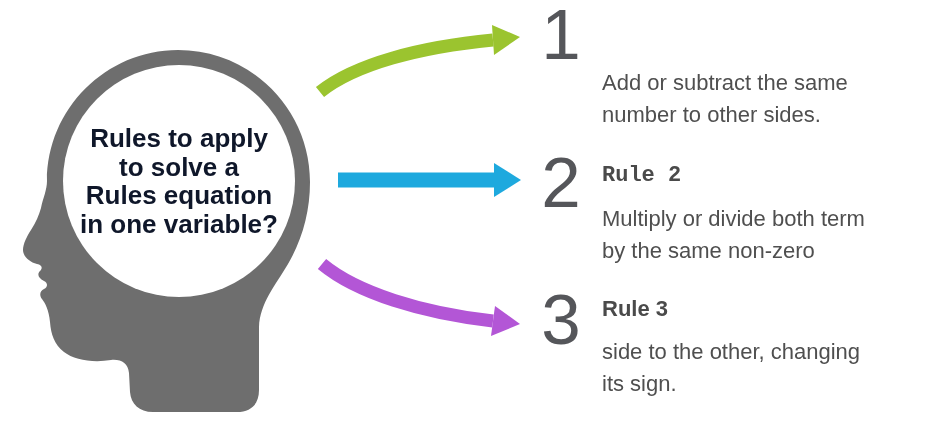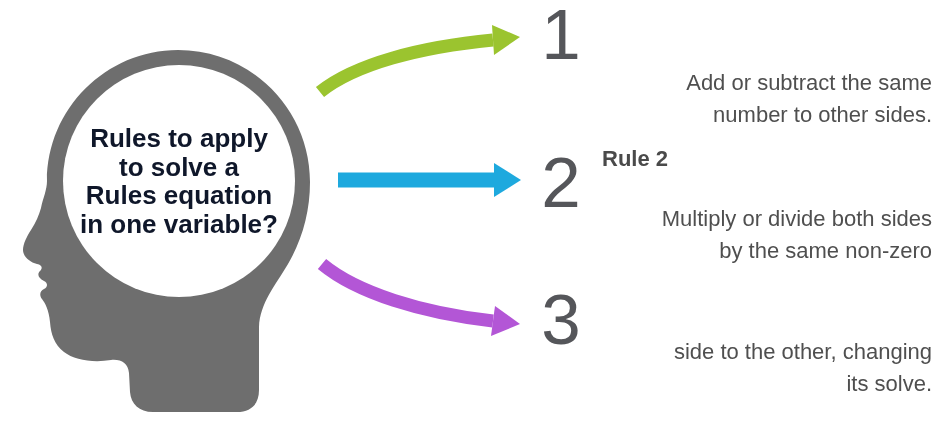--- a/index.html
+++ b/index.html
@@ -42,33 +42,33 @@
 
   .rule-title {
     position: absolute;
     left: 602px;
     font-size: 22px;
     line-height: 26px;
     font-weight: bold;
     color: #4a4a4a;
   }
   #title-1 { top: 24px; }
-  #title-2 { top: 146px; }
+  #title-2 { top: 163px; font-family: Liberation Mono, monospace; }
   #title-3 { top: 296px; }
 
   .rule-desc {
     position: absolute;
     left: 602px;
     width: 330px;
     font-size: 22px;
     line-height: 32px;
     font-weight: normal;
     color: #4f4f4f;
   }
-  .rule-desc span { display: block; text-align: right; }
+  .rule-desc span { display: block; }
   #desc-1 { top: 67px; }
   #desc-2 { top: 203px; }
   #desc-3 { top: 336px; }
 </style>
 </head>
 <body>
 
 <div class="canvas">
 
   <svg class="gfx" width="944" height="444" viewBox="0 0 944 444" xmlns="http://www.w3.org/2000/svg">
@@ -118,23 +118,24 @@
 
   <div class="rule-number" id="num-1">1</div>
   <div class="rule-desc" id="desc-1">
     <span>Add or subtract the same</span>
     <span>number to other sides.</span>
   </div>
 
   <div class="rule-number" id="num-2">2</div>
   <div class="rule-title" id="title-2">Rule 2</div>
   <div class="rule-desc" id="desc-2">
-    <span>Multiply or divide both sides</span>
+    <span>Multiply or divide both term</span>
     <span>by the same non-zero</span>
   </div>
 
   <div class="rule-number" id="num-3">3</div>
+  <div class="rule-title" id="title-3">Rule 3</div>
   <div class="rule-desc" id="desc-3">
     <span>side to the other, changing</span>
-    <span>its solve.</span>
+    <span>its sign.</span>
   </div>
 
 </div>
 
 </body></html>

